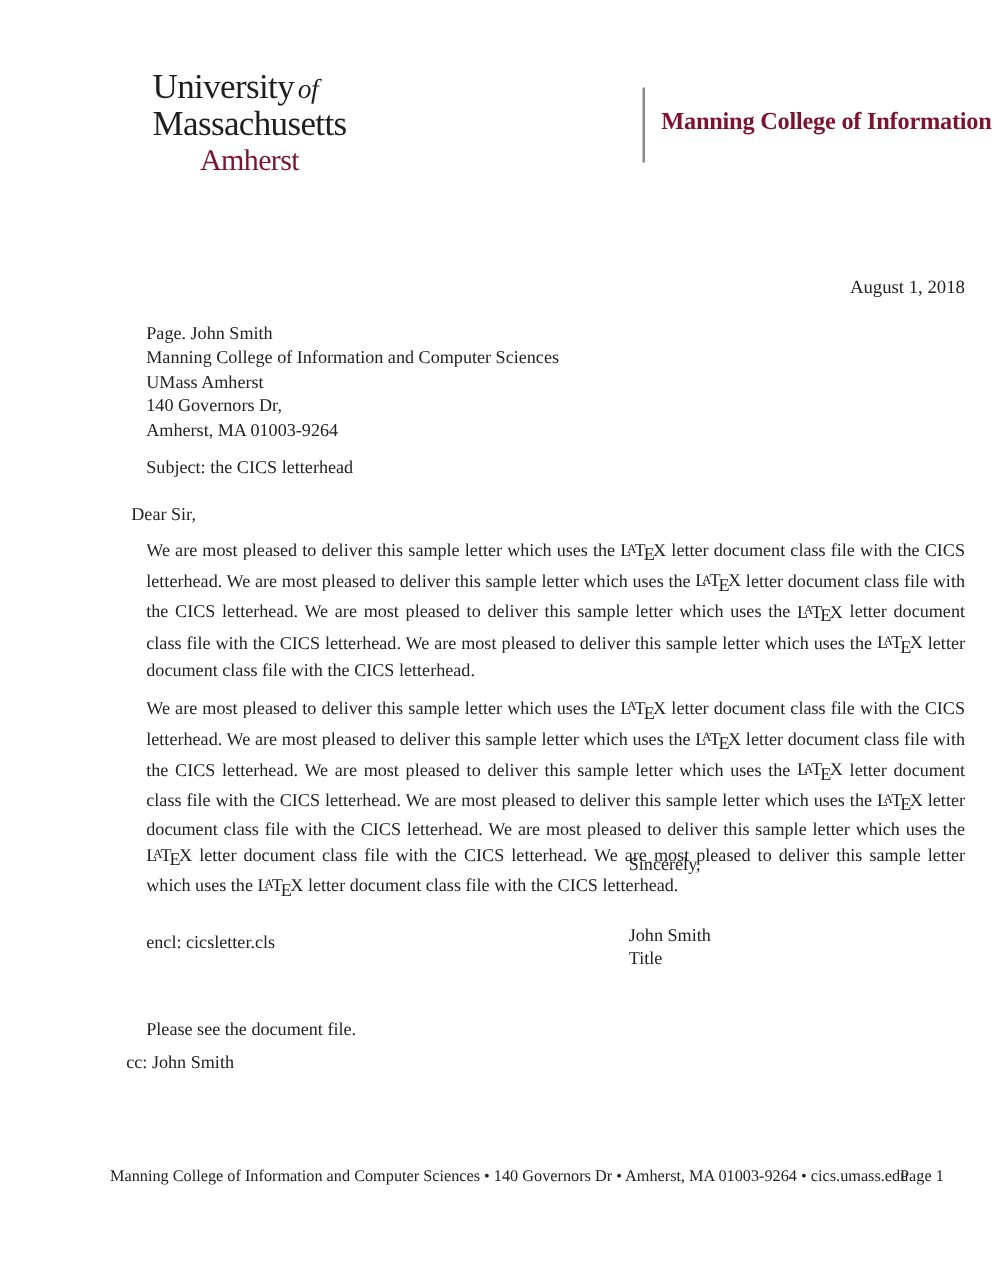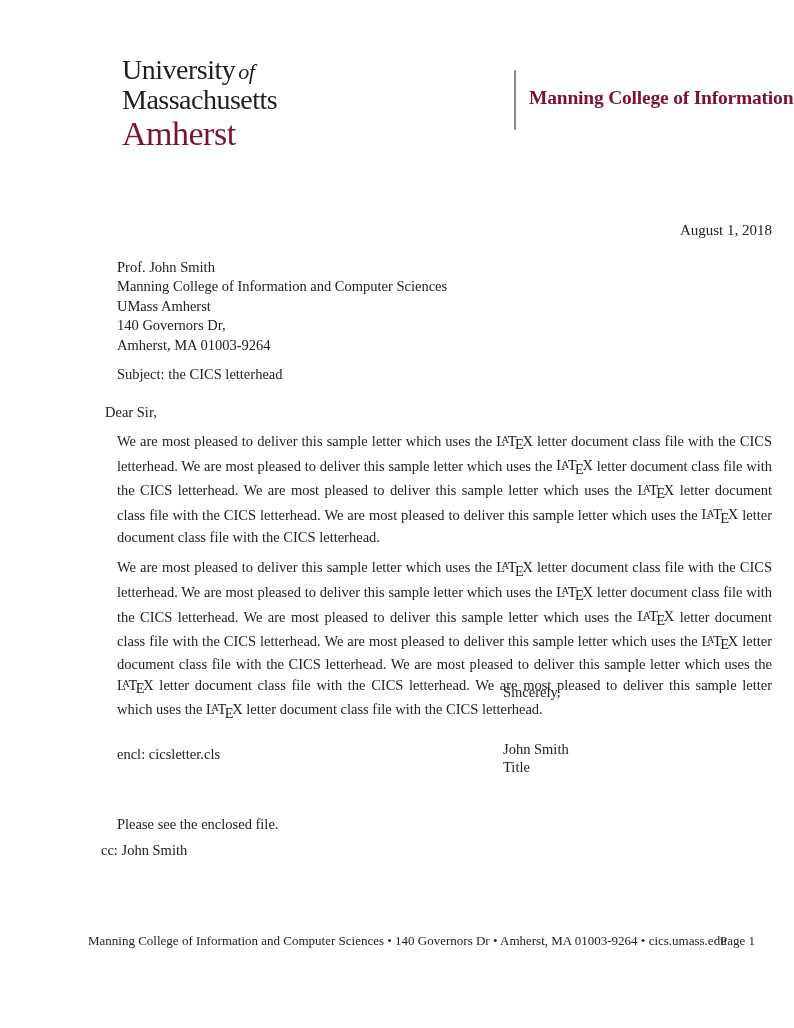--- a/index.html
+++ b/index.html
@@ -27,21 +27,21 @@
     position: absolute;
     left: 74px;
     top: 56px;
     color: var(--ink);
     letter-spacing: -0.5px;
     line-height: 1;
   }
   .logo-line1 { font-size: 28px; font-weight: 500; }
   .logo-line1 .of { font-style: italic; font-size: 22px; margin-left: 3px; }
   .logo-line2 { font-size: 28px; font-weight: 500; margin-top: 2px; }
-  .logo-line3 { font-size: 34px; font-weight: 500; color: var(--maroon); margin-top: 3px; }
+  .logo-line3 { font-size: 24px; font-weight: 500; color: var(--maroon); margin-top: 3px; text-align: center; }
 
   .lh-divider {
     position: absolute;
     left: 466px;
     top: 70px;
     width: 2px;
     height: 60px;
     background: var(--divider);
   }
   .college {
@@ -137,39 +137,39 @@
 
   <div class="lh-divider"></div>
 
   <div class="college">
     <div>Manning College of Information</div>
   </div>
 
   <div class="date body-text">August 1, 2018</div>
 
   <div class="recipient body-text">
-    <div>Prof. John Smith</div>
+    <div>Page. John Smith</div>
     <div>Manning College of Information and Computer Sciences</div>
     <div>UMass Amherst</div>
     <div>140 Governors Dr,</div>
     <div>Amherst, MA 01003-9264</div>
   </div>
 
   <div class="subject body-text">Subject: the CICS letterhead</div>
   <div class="salutation body-text">Dear Sir,</div>
 
   <div class="paras body-text">
     <p>We are most pleased to deliver this sample letter which uses the <span class="latex">L<span class="lA">A</span>T<span class="lE">E</span>X</span> letter document class file with the CICS letterhead. We are most pleased to deliver this sample letter which uses the <span class="latex">L<span class="lA">A</span>T<span class="lE">E</span>X</span> letter document class file with the CICS letterhead. We are most pleased to deliver this sample letter which uses the <span class="latex">L<span class="lA">A</span>T<span class="lE">E</span>X</span> letter document class file with the CICS letterhead. We are most pleased to deliver this sample letter which uses the <span class="latex">L<span class="lA">A</span>T<span class="lE">E</span>X</span> letter document class file with the CICS letterhead.</p>
     <p>We are most pleased to deliver this sample letter which uses the <span class="latex">L<span class="lA">A</span>T<span class="lE">E</span>X</span> letter document class file with the CICS letterhead. We are most pleased to deliver this sample letter which uses the <span class="latex">L<span class="lA">A</span>T<span class="lE">E</span>X</span> letter document class file with the CICS letterhead. We are most pleased to deliver this sample letter which uses the <span class="latex">L<span class="lA">A</span>T<span class="lE">E</span>X</span> letter document class file with the CICS letterhead. We are most pleased to deliver this sample letter which uses the <span class="latex">L<span class="lA">A</span>T<span class="lE">E</span>X</span> letter document class file with the CICS letterhead. We are most pleased to deliver this sample letter which uses the <span class="latex">L<span class="lA">A</span>T<span class="lE">E</span>X</span> letter document class file with the CICS letterhead. We are most pleased to deliver this sample letter which uses the <span class="latex">L<span class="lA">A</span>T<span class="lE">E</span>X</span> letter document class file with the CICS letterhead.</p>
   </div>
 
   <div class="closing body-text">Sincerely,</div>
   <div class="sig-name body-text">John Smith</div>
   <div class="sig-title body-text">Title</div>
 
   <div class="encl body-text">encl: cicsletter.cls</div>
-  <div class="encl-note body-text">Please see the enclosed file.</div>
+  <div class="encl-note body-text">Please see the document file.</div>
   <div class="cc body-text">cc: John Smith</div>
 
   <div class="footer-text">Manning College of Information and Computer Sciences • 140 Governors Dr • Amherst, MA 01003-9264 • cics.umass.edu</div>
   <div class="footer-page">Page 1</div>
 
 </div>
 
 </body></html>

